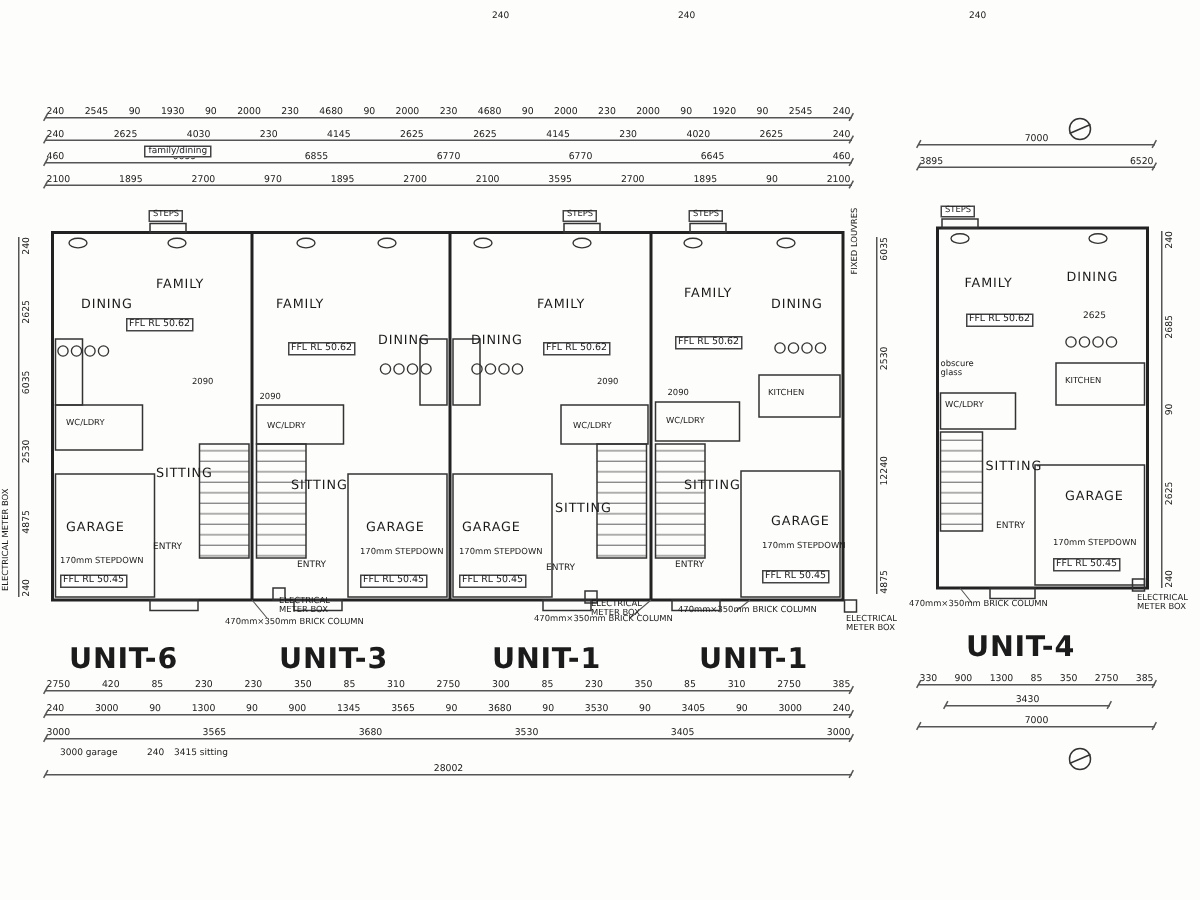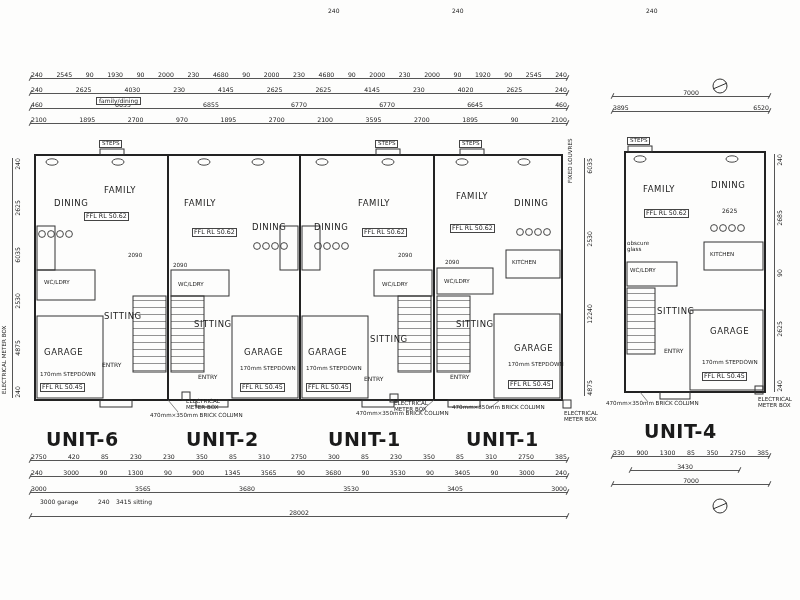--- a/index.html
+++ b/index.html
@@ -303,21 +303,21 @@
   <div class="lbl t wrap" style="left:394px;top:400px;width:36px">ELECTRICAL METER BOX</div>
   <div class="lbl t wrap" style="left:564px;top:410px;width:36px">ELECTRICAL METER BOX</div>
   <div class="lbl t wrap" style="left:758px;top:396px;width:34px">ELECTRICAL METER BOX</div>
 
   <div class="lbl t" style="left:150px;top:413px">470mm×350mm BRICK COLUMN</div>
   <div class="lbl t" style="left:356px;top:411px">470mm×350mm BRICK COLUMN</div>
   <div class="lbl t" style="left:452px;top:405px">470mm×350mm BRICK COLUMN</div>
   <div class="lbl t" style="left:606px;top:401px">470mm×350mm BRICK COLUMN</div>
 
   <div class="unit-title" style="left:46px;top:428px">UNIT-6</div>
-  <div class="unit-title" style="left:186px;top:428px">UNIT-2</div>
+  <div class="unit-title" style="left:186px;top:428px">UNIT-3</div>
   <div class="unit-title" style="left:328px;top:428px">UNIT-1</div>
   <div class="unit-title" style="left:466px;top:428px">UNIT-1</div>
   <div class="unit-title" style="left:644px;top:420px">UNIT-4</div>
 
   <div class="dim-row" style="left:30px;top:452px;width:538px">
       <span>2750</span>
       <span>420</span>
       <span>85</span>
       <span>230</span>
       <span>230</span>

